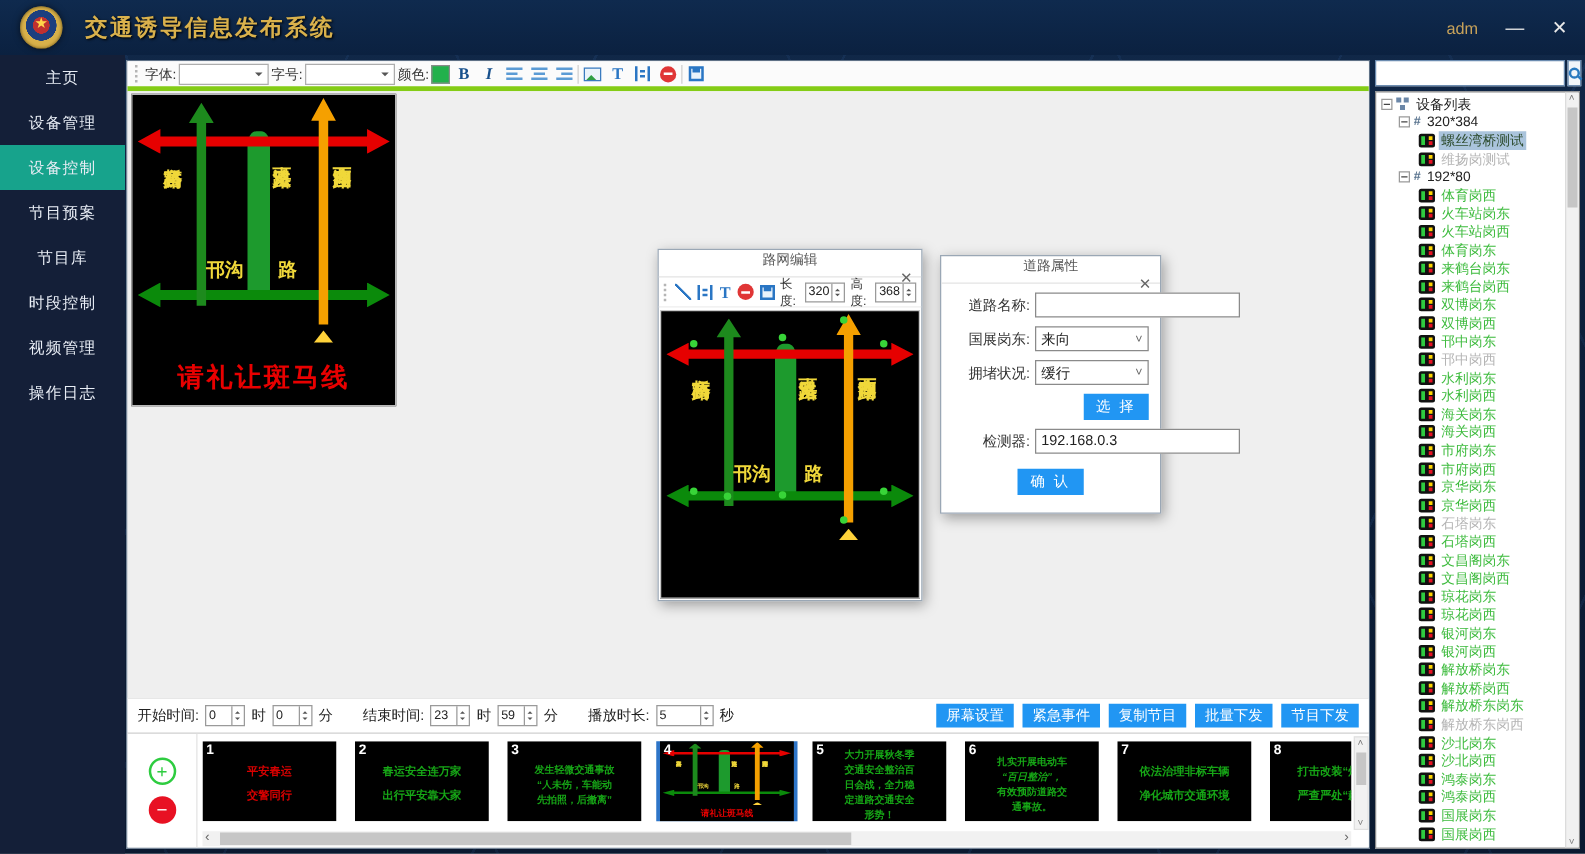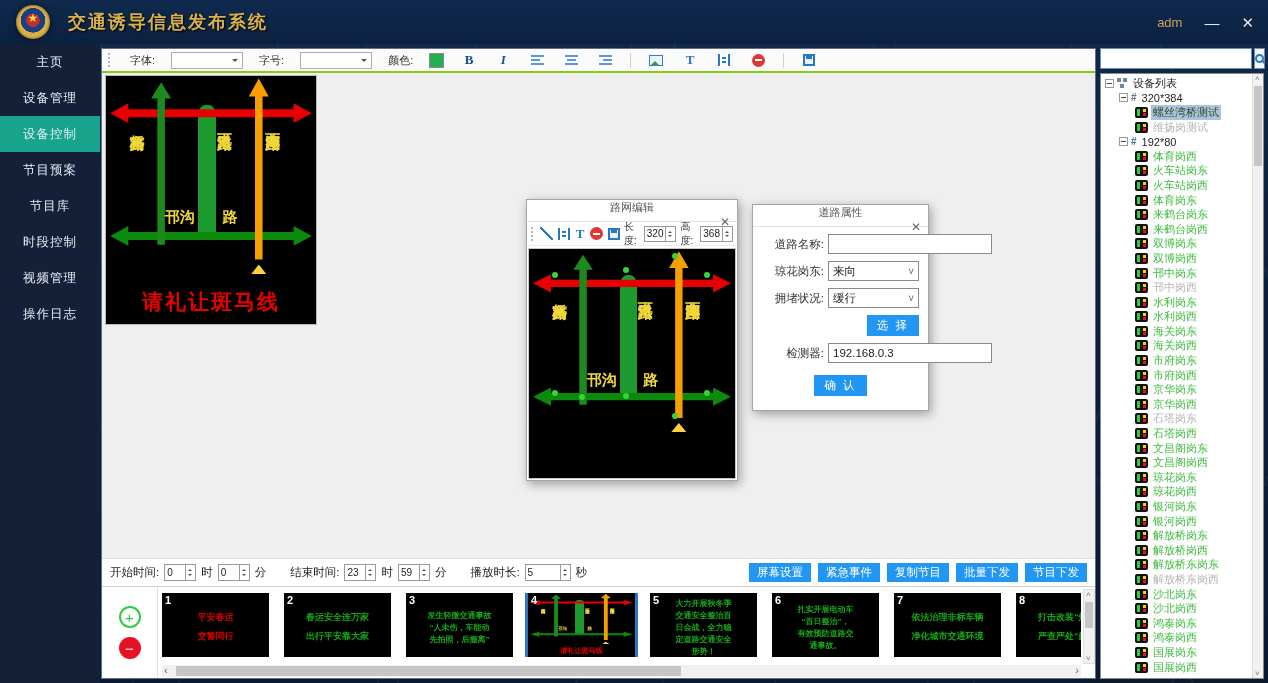--- a/index.html
+++ b/index.html
@@ -27,22 +27,22 @@
 
   
   .sidebar { position:absolute; left:0; top:44px; bottom:0; width:100px; background:#141f38; }
   .menu-item { height:36px; display:flex; align-items:center; justify-content:center;
     color:#e8edf5; font-size:12.5px; letter-spacing:1px; }
   .menu-item.active { background:#17a38c; }
 
   
   .main { position:absolute; left:101px; top:48px; width:995px; bottom:4px;
     background:#fff; border:1px solid #5f7186; display:flex; flex-direction:column; }
-  .toolbar { height:24px; background:#fbfbfb; border-bottom:2px solid #84cc16;
-    display:flex; align-items:center; gap:16px; padding:0 6px; color:#333; font-size:11px; flex:none; }
+  .toolbar { height:24px; background:#fbfbfb; border-bottom:4px solid #84cc16;
+    display:flex; align-items:center; gap:2px; padding:0 6px; color:#333; font-size:11px; flex:none; }
   .grip { width:4px; height:14px; border-left:2px dotted #b5b5b5; margin-right:2px; }
   .tb-select { width:72px; height:17px; border:1px solid #adadad; background:#fff; position:relative; }
   .tb-select::after { content:""; position:absolute; right:4px; top:6px; border:3px solid transparent; border-top-color:#555; }
   .swatch { width:15px; height:15px; background:#22b14c; border:1px solid #8a8a8a; }
   .tb-ico { display:inline-flex; align-items:center; justify-content:center; width:18px; height:18px; font-size:13px; }
   .ico-bold { color:#17508c; font-weight:bold; font-family:"Liberation Serif",serif; }
   .ico-italic { color:#17508c; font-style:italic; font-weight:bold; font-family:"Liberation Serif",serif; }
   .align { width:13px; height:11px; background:
       linear-gradient(#5b9bd5,#5b9bd5) 0 0/13px 2px no-repeat,
       linear-gradient(#5b9bd5,#5b9bd5) 0 4px/9px 2px no-repeat,
@@ -317,21 +317,21 @@
       <div class="dlg-title">
         <span>道路属性</span>
         <span class="dlg-close">✕</span>
       </div>
       <div class="props-body">
         <div class="prow">
           <label>道路名称:</label>
           <input value="" style="">
         </div>
         <div class="prow">
-          <label>琼花岗东:</label>
+          <label>国展岗东:</label>
           <span class="pselect">来向</span>
         </div>
         <div class="prow">
           <label>拥堵状况:</label>
           <span class="pselect">缓行</span>
         </div>
         <div class="prow right">
           <button class="btn-blue">选 择</button>
         </div>
         <div class="prow">
@@ -452,21 +452,21 @@
               <div style="color: rgb(22, 166, 22);">交通安全整治百</div>
               <div style="color: rgb(22, 166, 22);">日会战，全力稳</div>
               <div style="color: rgb(22, 166, 22);">定道路交通安全</div>
               <div style="color: rgb(22, 166, 22);">形势！</div>
             </div>
             <span class="num">5</span>
           </div>
           <div class="thumb">
             <div class="lines">
               <div style="color: rgb(22, 166, 22);">扎实开展电动车</div>
-              <div style="color: rgb(22, 166, 22);">“百日整治”，</div>
+              <div style="color: rgb(22, 166, 22); font-style: italic;">“百日整治”，</div>
               <div style="color: rgb(22, 166, 22);">有效预防道路交</div>
               <div style="color: rgb(22, 166, 22);">通事故。</div>
             </div>
             <span class="num">6</span>
           </div>
           <div class="thumb">
             <div class="lines n2">
               <div style="color: rgb(22, 166, 22);">依法治理非标车辆</div>
               <div style="color: rgb(22, 166, 22);">净化城市交通环境</div>
             </div>

